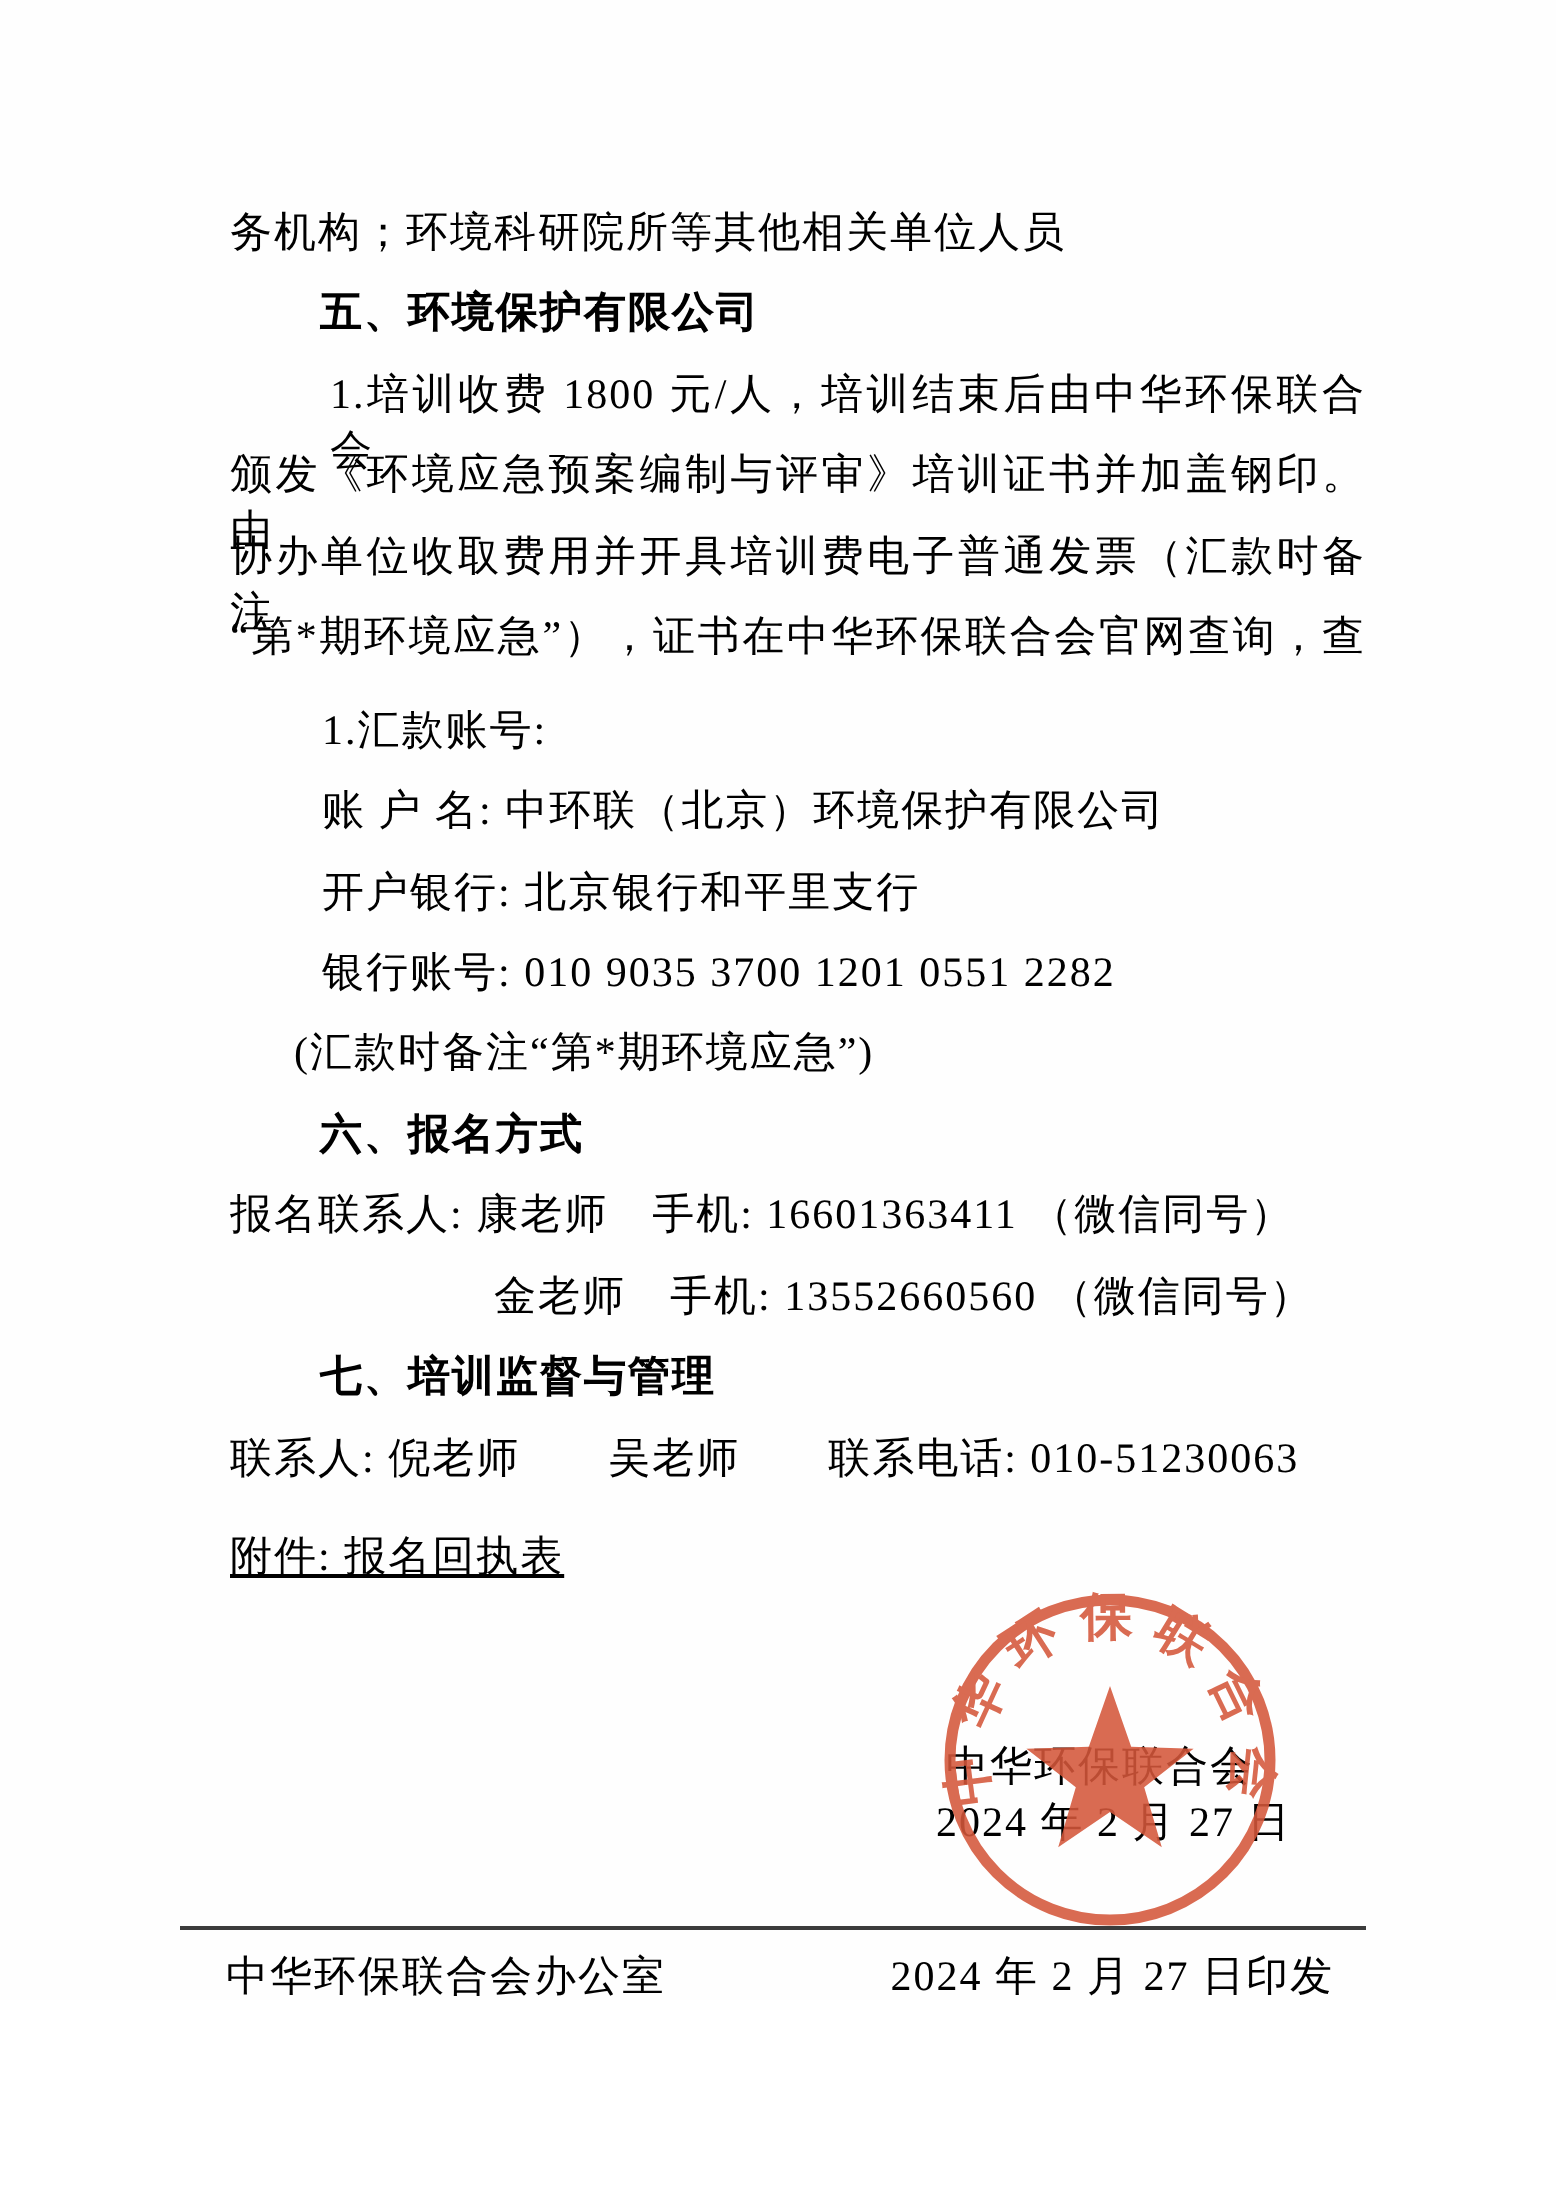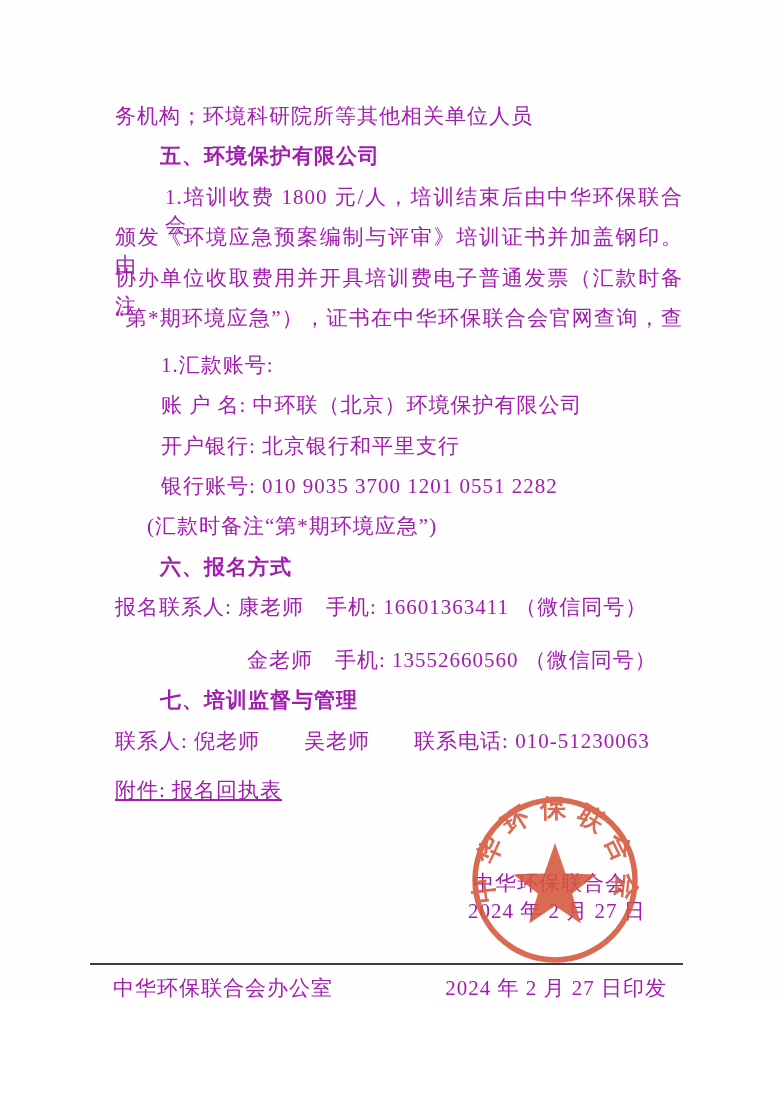--- a/index.html
+++ b/index.html
@@ -4,21 +4,21 @@
 <style>
   * { margin: 0; padding: 0; box-sizing: border-box; }
   html, body { background: #ffffff; }
   .page {
     position: relative;
     width: 778px;
     height: 1000px;
     background: #fefefe;
     overflow: hidden;
     font-family: "Liberation Serif", "DejaVu Serif", serif;
-    color: #a21caf;
+    color: #000000;
   }
   .body-text {
     position: absolute;
     top: 102px;
     left: 115px;
     width: 568px;
     font-size: 21px;
     letter-spacing: 1px;
   }
   .ln {
@@ -30,21 +30,21 @@
     text-align: justify;
     text-align-last: justify;
   }
   .ln.head {
     font-weight: bold;
     padding-left: 45px;
   }
   .ln.ind-num { padding-left: 50px; }
   .ln.ind-bank { padding-left: 46px; }
   .ln.ind-note { padding-left: 32px; }
-  .ln.ind-deep { padding-left: 132px; margin-top: 12px; }
+  .ln.ind-deep { padding-left: 132px; }
   .ln.gap-sm { margin-top: 6px; }
   .ln.gap-md { margin-top: 9px; text-decoration: underline; }
 
   .sig-org, .sig-date {
     position: absolute;
     font-size: 21px;
     letter-spacing: 1px;
     white-space: nowrap;
     z-index: 2;
   }

